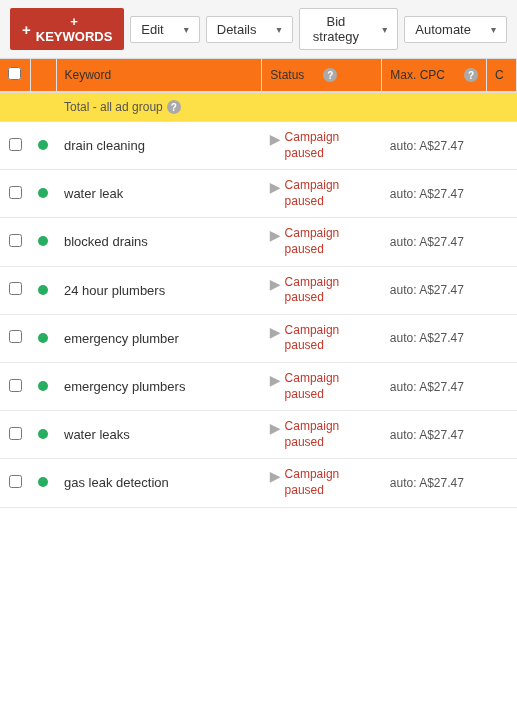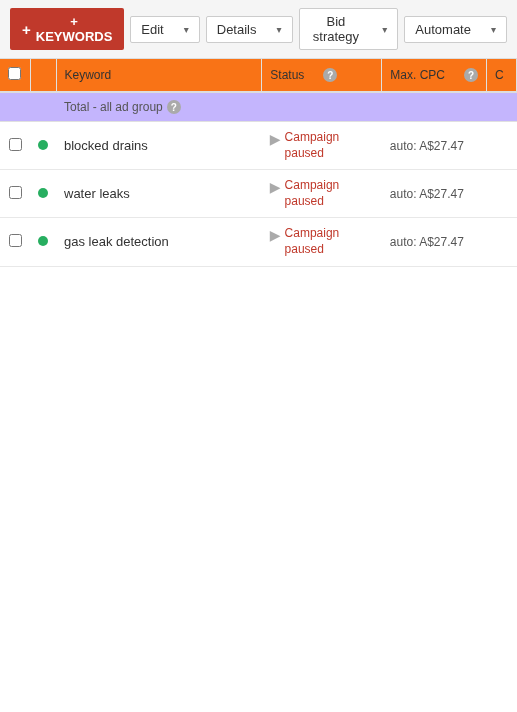--- a/index.html
+++ b/index.html
@@ -107,21 +107,21 @@
       border-radius: 50%;
       background: #aaa;
       color: #fff;
       font-size: 10px;
       font-weight: bold;
       cursor: pointer;
     }
 
     
     .subtotal-row td {
-      background: #c4b5fd;
+      background: #fde047;
       border-bottom: 1px solid #e0e0e0;
       padding: 7px 8px;
       font-size: 12px;
       color: #555;
     }
     .subtotal-label {
       display: flex;
       align-items: center;
       gap: 4px;
     }
@@ -248,29 +248,134 @@
         <td></td>
         <td colspan="3">
           <span class="subtotal-label">
             <span>Total - all ad group</span>
             <span class="help-icon">?</span>
           </span>
         </td>
         <td></td>
       </tr>
 
+    <tr class="data-row">
+      <td class="col-check">
+        <input type="checkbox" style="">
+      </td>
+      <td class="col-dot">
+        <span class="green-dot"></span>
+      </td>
+      <td class="col-keyword">
+        <span>drain cleaning</span>
+      </td>
+      <td class="col-status">
+        <div class="status-cell">
+          <span class="comment-icon">▶</span>
+          <span class="status-text">Campaign paused</span>
+        </div>
+      </td>
+      <td class="col-cpc">
+        <span>auto: A$27.47</span>
+      </td>
+      <td class="col-extra"></td>
+    </tr>
+        <tr class="data-row">
+      <td class="col-check">
+        <input type="checkbox" style="">
+      </td>
+      <td class="col-dot">
+        <span class="green-dot"></span>
+      </td>
+      <td class="col-keyword">
+        <span>water leak</span>
+      </td>
+      <td class="col-status">
+        <div class="status-cell">
+          <span class="comment-icon">▶</span>
+          <span class="status-text">Campaign paused</span>
+        </div>
+      </td>
+      <td class="col-cpc">
+        <span>auto: A$27.47</span>
+      </td>
+      <td class="col-extra"></td>
+    </tr>
         <tr class="data-row">
       <td class="col-check">
         <input type="checkbox" style="">
       </td>
       <td class="col-dot">
         <span class="green-dot"></span>
       </td>
       <td class="col-keyword">
         <span>blocked drains</span>
+      </td>
+      <td class="col-status">
+        <div class="status-cell">
+          <span class="comment-icon">▶</span>
+          <span class="status-text">Campaign paused</span>
+        </div>
+      </td>
+      <td class="col-cpc">
+        <span>auto: A$27.47</span>
+      </td>
+      <td class="col-extra"></td>
+    </tr>
+        <tr class="data-row">
+      <td class="col-check">
+        <input type="checkbox" style="">
+      </td>
+      <td class="col-dot">
+        <span class="green-dot"></span>
+      </td>
+      <td class="col-keyword">
+        <span>24 hour plumbers</span>
+      </td>
+      <td class="col-status">
+        <div class="status-cell">
+          <span class="comment-icon">▶</span>
+          <span class="status-text">Campaign paused</span>
+        </div>
+      </td>
+      <td class="col-cpc">
+        <span>auto: A$27.47</span>
+      </td>
+      <td class="col-extra"></td>
+    </tr>
+        <tr class="data-row">
+      <td class="col-check">
+        <input type="checkbox" style="">
+      </td>
+      <td class="col-dot">
+        <span class="green-dot"></span>
+      </td>
+      <td class="col-keyword">
+        <span>emergency plumber</span>
+      </td>
+      <td class="col-status">
+        <div class="status-cell">
+          <span class="comment-icon">▶</span>
+          <span class="status-text">Campaign paused</span>
+        </div>
+      </td>
+      <td class="col-cpc">
+        <span>auto: A$27.47</span>
+      </td>
+      <td class="col-extra"></td>
+    </tr>
+        <tr class="data-row">
+      <td class="col-check">
+        <input type="checkbox" style="">
+      </td>
+      <td class="col-dot">
+        <span class="green-dot"></span>
+      </td>
+      <td class="col-keyword">
+        <span>emergency plumbers</span>
       </td>
       <td class="col-status">
         <div class="status-cell">
           <span class="comment-icon">▶</span>
           <span class="status-text">Campaign paused</span>
         </div>
       </td>
       <td class="col-cpc">
         <span>auto: A$27.47</span>
       </td>

